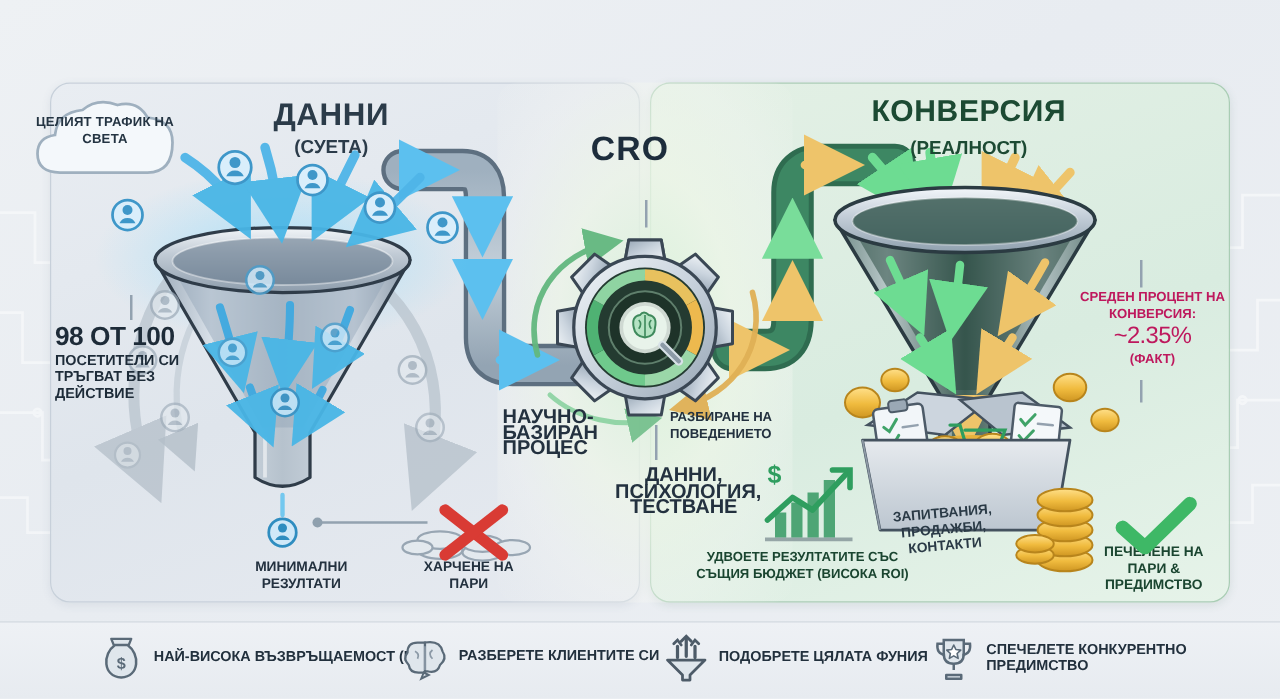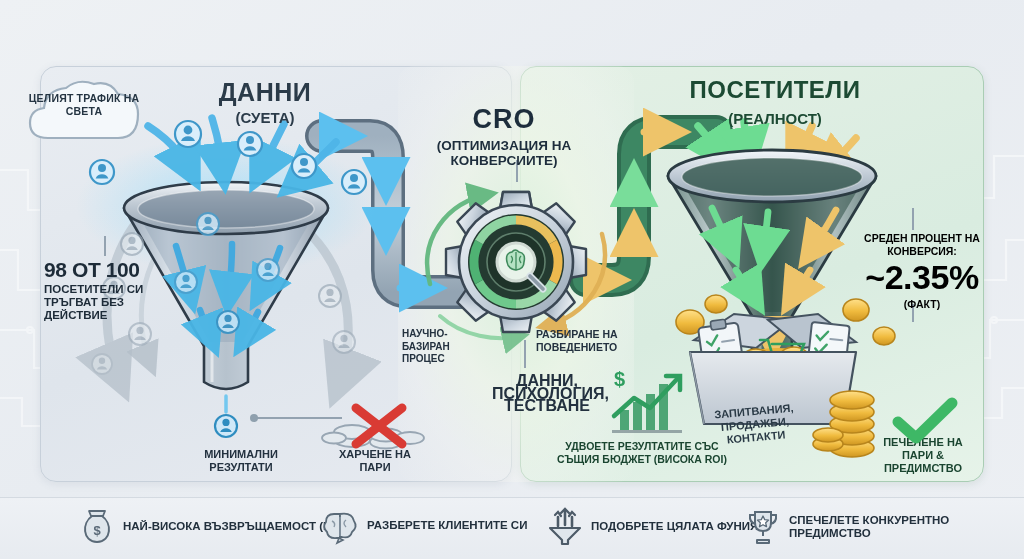--- a/index.html
+++ b/index.html
@@ -56,52 +56,52 @@
     position:absolute; left:0; top:16px; width:120px;
     text-align:center; font-size:10.5px; font-weight:bold;
     color:#243442; line-height:12.5px; letter-spacing:.2px; z-index:2;
   }
 
   
   .stat { position:absolute; z-index:9; }
   .stat-left { left:44px; top:258px; width:120px; color:#1d2b38; }
   .stat-left .big { font-size:21px; font-weight:bold; letter-spacing:-.4px; }
   .stat-left .sm { font-size:11.5px; font-weight:bold; line-height:13px; margin-top:1px; }
-  .stat-right { left:856px; top:232px; width:132px; color:#000000; text-align:center; }
+  .stat-right { left:856px; top:232px; width:132px; color:#be185d; text-align:center; }
   .stat-right .sm { font-size:10.5px; font-weight:bold; line-height:12.5px; }
-  .stat-right .big { font-size:34px; font-weight:bold; margin-top:1px; letter-spacing:-.5px; }
+  .stat-right .big { font-size:19px; font-weight:normal; margin-top:1px; letter-spacing:-.5px; }
   .stat-right .tiny { font-size:10.5px; font-weight:bold; margin-top:1px; }
 
   
   .leader { position:absolute; background:#93a2b0; z-index:7; }
 
   
   .cap { position:absolute; font-weight:bold; text-align:center; z-index:9; }
   .cap-blue { color:#23313f; }
   .cap-green { color:#1a4530; }
   .cap-min { left:186px; top:448px; width:110px; font-size:11px; line-height:13px; }
   .cap-waste { left:325px; top:448px; width:100px; font-size:11px; line-height:13px; }
-  .cap-sci { left:402px; top:328px; width:78px; font-size:10px; line-height:12.5px; text-align:left; }
+  .cap-sci { left:402px; top:328px; width:78px; font-size:16px; line-height:12.5px; text-align:left; }
   .cap-beh { left:536px; top:328px; width:104px; font-size:10.5px; line-height:12.5px; text-align:left; }
   .cap-data { left:492px; top:375px; width:110px; font-size:16px; line-height:12.5px; }
   .cap-double { left:556px; top:440px; width:172px; font-size:10.5px; line-height:12.5px; }
   .cap-profit { left:868px; top:436px; width:110px; font-size:11px; line-height:13px; }
   .cap-box {
     position:absolute; left:700px; top:405px; width:110px; z-index:13;
     font-size:11px; font-weight:bold; color:#2a3a46; line-height:13px;
     text-align:center; transform:rotate(-5deg);
   }
 
   
   .footer { position:absolute; left:0; top:497px; width:1024px; height:62px;
             background:linear-gradient(180deg,#eef1f5 0%,#e7ebf0 100%);
             border-top:1px solid #d4dae1; z-index:20; }
   .fitem { position:absolute; top:11px; display:flex; align-items:center; gap:9px; }
   .fitem .ftxt { font-size:11.5px; font-weight:bold; color:#22303d; line-height:13.5px; }
-  .f0 { left:80px; } .f1 { left:322px; } .f2 { left:548px; } .f3 { left:746px; }
+  .f0 { left:80px; } .f1 { left:322px; } .f2 { left:532px; } .f3 { left:746px; }
 
   svg { display:block; overflow:visible; }
   .z-art { position:absolute; z-index:5; }
 </style>
 </head>
 <body>
 
 <div id="stage">
 
   <svg class="circuit circ-l" viewBox="0 0 60 300">
@@ -572,25 +572,24 @@
   <div class="leader" style="left:912px; top:208px; width:2px; height:22px;"></div>
   <div class="leader" style="left:912px; top:304px; width:2px; height:18px;"></div>
 
   <div class="hd hd-traffic">
     <div class="t1">ДАННИ</div>
     <div class="t2">(СУЕТА)</div>
   </div>
 
   <div class="hd hd-cro">
     <div class="t1">CRO</div>
-    <div class="t2">(ОПТИМИЗАЦИЯ НА КОНВЕРСИИТЕ)</div>
   </div>
 
   <div class="hd hd-conv">
-    <div class="t1">ПОСЕТИТЕЛИ</div>
+    <div class="t1">КОНВЕРСИЯ</div>
     <div class="t2">(РЕАЛНОСТ)</div>
   </div>
 
   <div class="stat stat-left">
     <div class="big">98 ОТ 100</div>
     <div class="sm">ПОСЕТИТЕЛИ СИ ТРЪГВАТ БЕЗ ДЕЙСТВИЕ</div>
   </div>
 
   <div class="stat stat-right">
     <div class="sm">СРЕДЕН ПРОЦЕНТ НА КОНВЕРСИЯ:</div>

